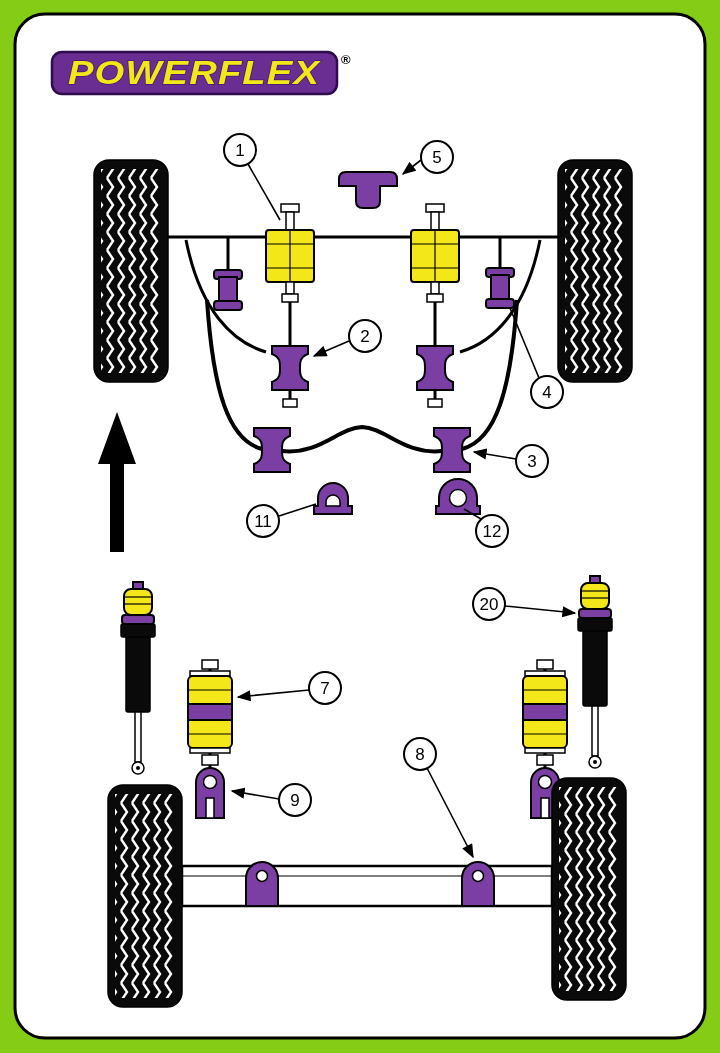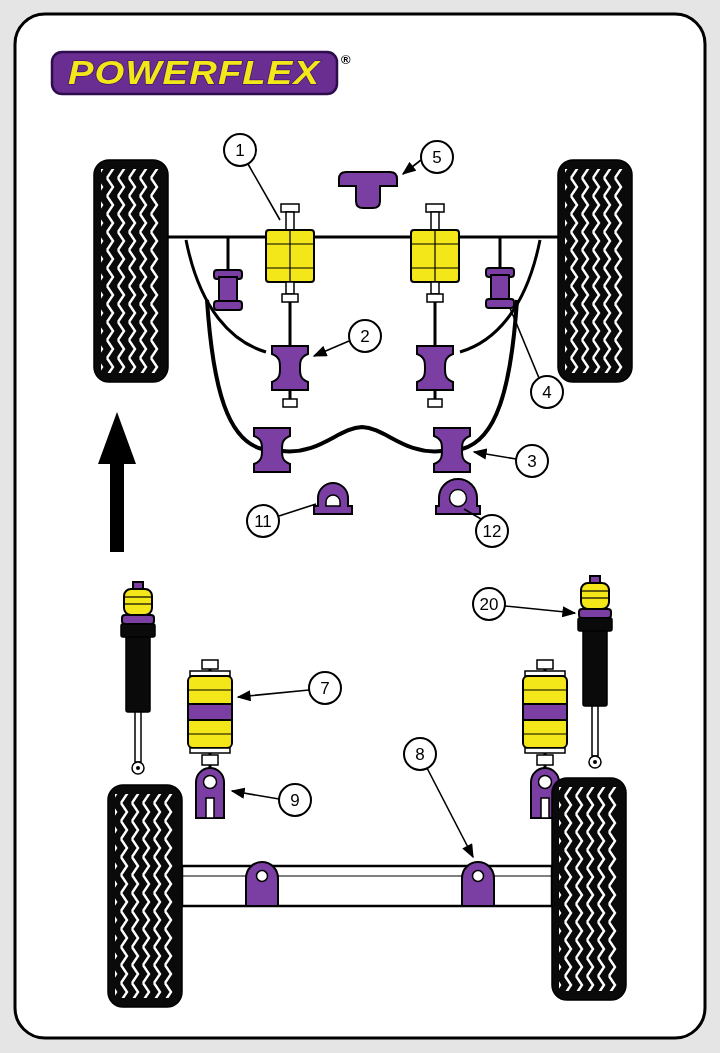--- a/index.html
+++ b/index.html
@@ -1,16 +1,16 @@
 <!DOCTYPE html>
 <html style="--purple: #7B3FA4; --yellow: #F3E71A; --logo_purple: #6A2D91; --logo_outline: #41196B;"><head>
 <meta charset="utf-8">
 <style>
   html,body{margin:0;padding:0;background:#fff;font-family:"Liberation Sans",sans-serif;}
-  .stage{width:720px;height:1053px;position:relative;background:#e5e5e5;}
+  .stage{width:720px;height:1053px;position:relative;background:#84cc16;}
   svg{display:block;}
   .purple-part{fill:var(--purple,#7B3FA4);stroke:#000;stroke-width:2;}
   .yellow-part{fill:var(--yellow,#F3E71A);stroke:#000;stroke-width:2;}
   .hw{fill:#fff;stroke:#000;stroke-width:1.5;}
   .hole{fill:#fff;stroke:#000;stroke-width:1.5;}
   .seam{stroke:#000;stroke-width:1.2;}
   .boltline{stroke:#000;stroke-width:3;}
   .blk{fill:#0a0a0a;stroke:#000;stroke-width:1.5;}
   .outline2{fill:none;stroke:#000;stroke-width:2.5;}
   .armline{fill:none;stroke:#000;stroke-width:3;}

